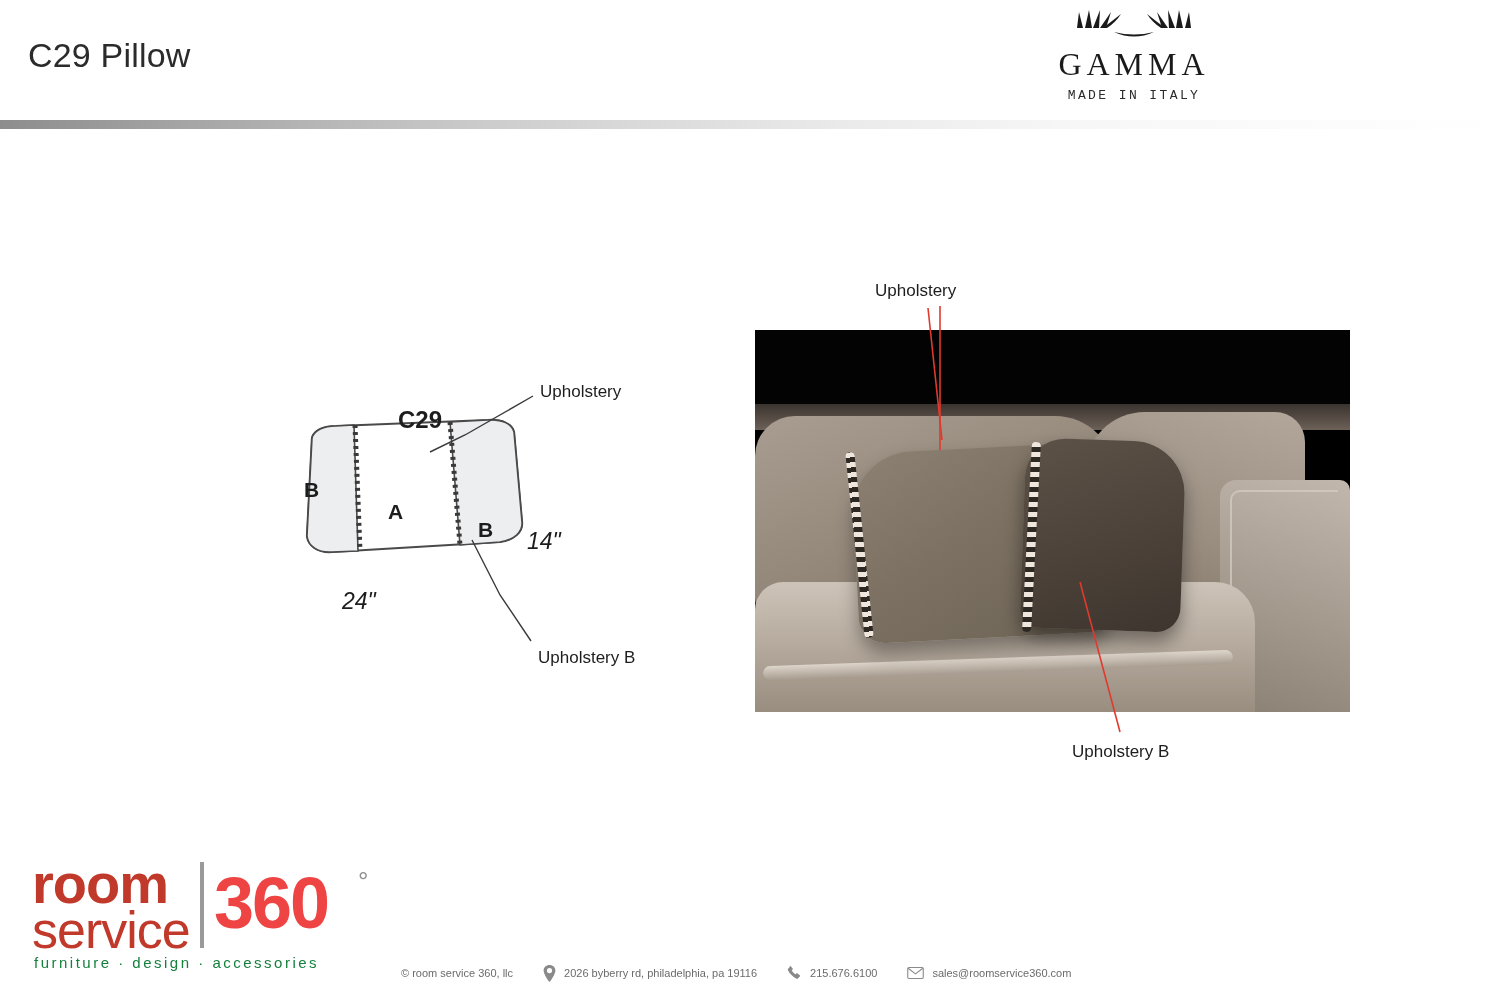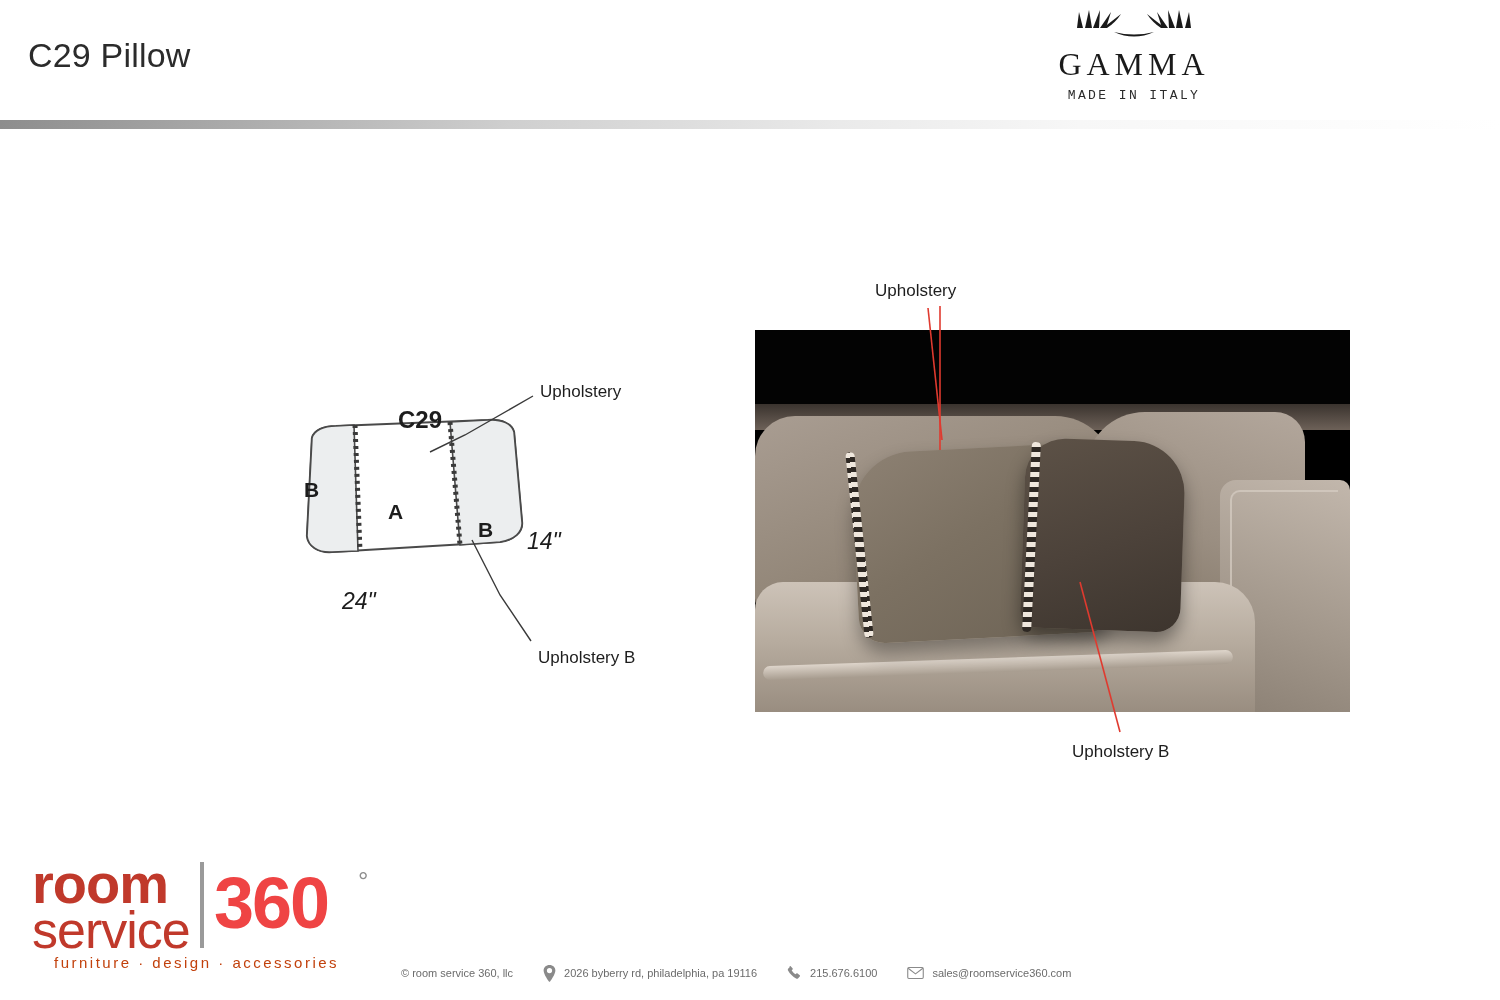--- a/index.html
+++ b/index.html
@@ -241,23 +241,22 @@
   .rs-deg {
     position: absolute;
     left: 326px; top: 8px;
     font-size: 26px;
     color: #8e8e8e;
   }
   .rs-tag {
     position: absolute;
     left: 2px; top: 96px;
     font-size: 15px;
-    color: #c2410c;
+    color: #15803d;
     letter-spacing: 2.5px;
-    margin-left: 20px;
   }
   .footer-bar {
     position: absolute;
     left: 385px; bottom: 14px;
     width: 1100px;
     height: 26px;
     display: flex;
     align-items: center;
     gap: 30px;
     font-size: 11px;

